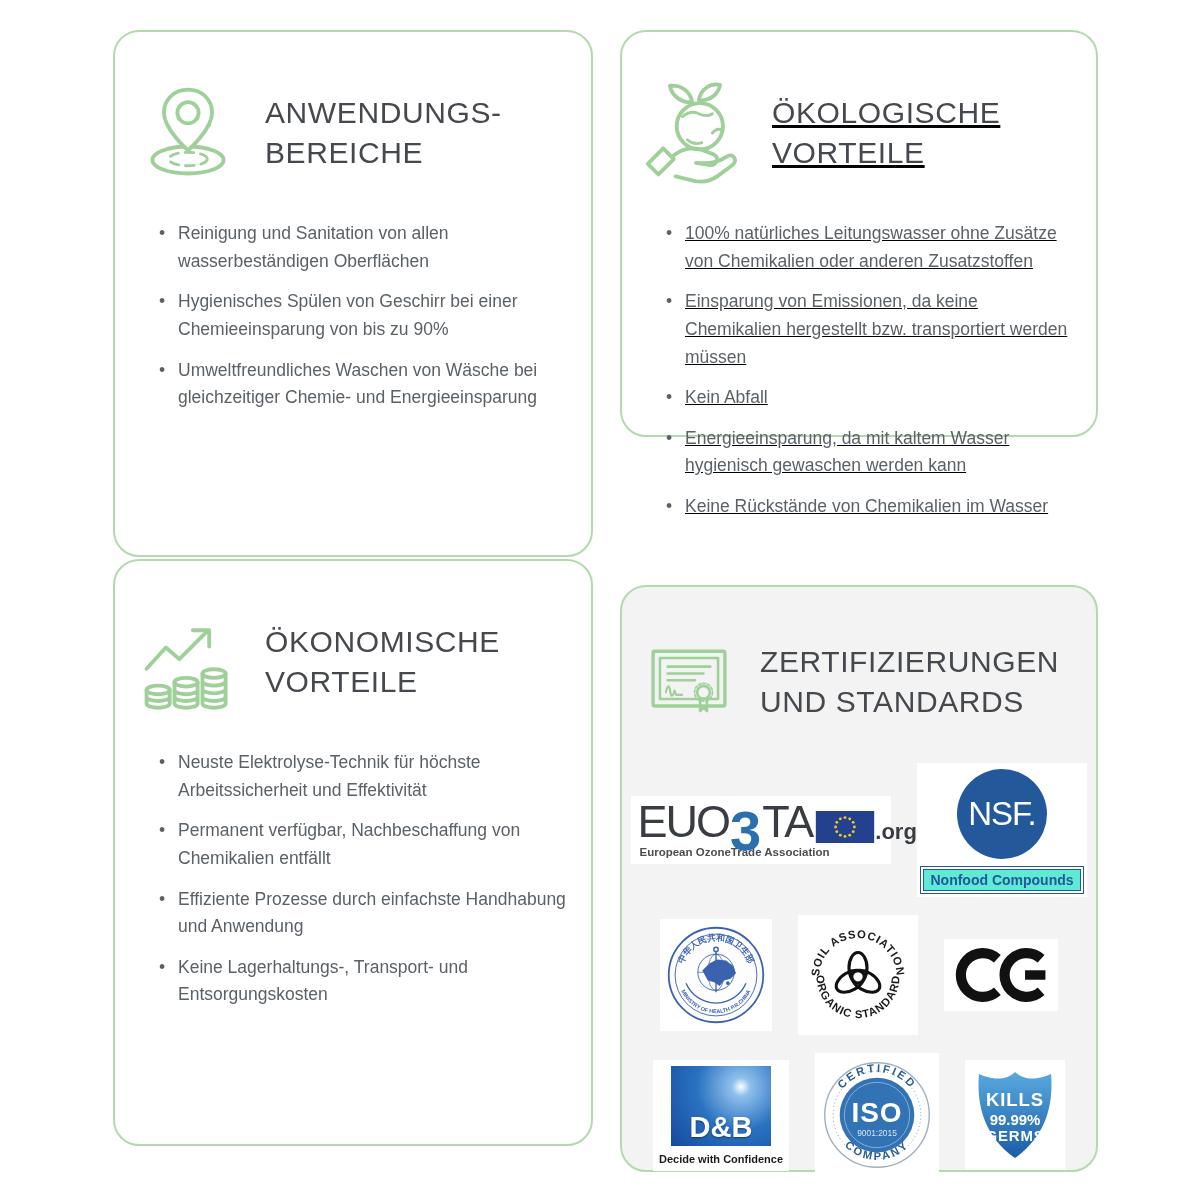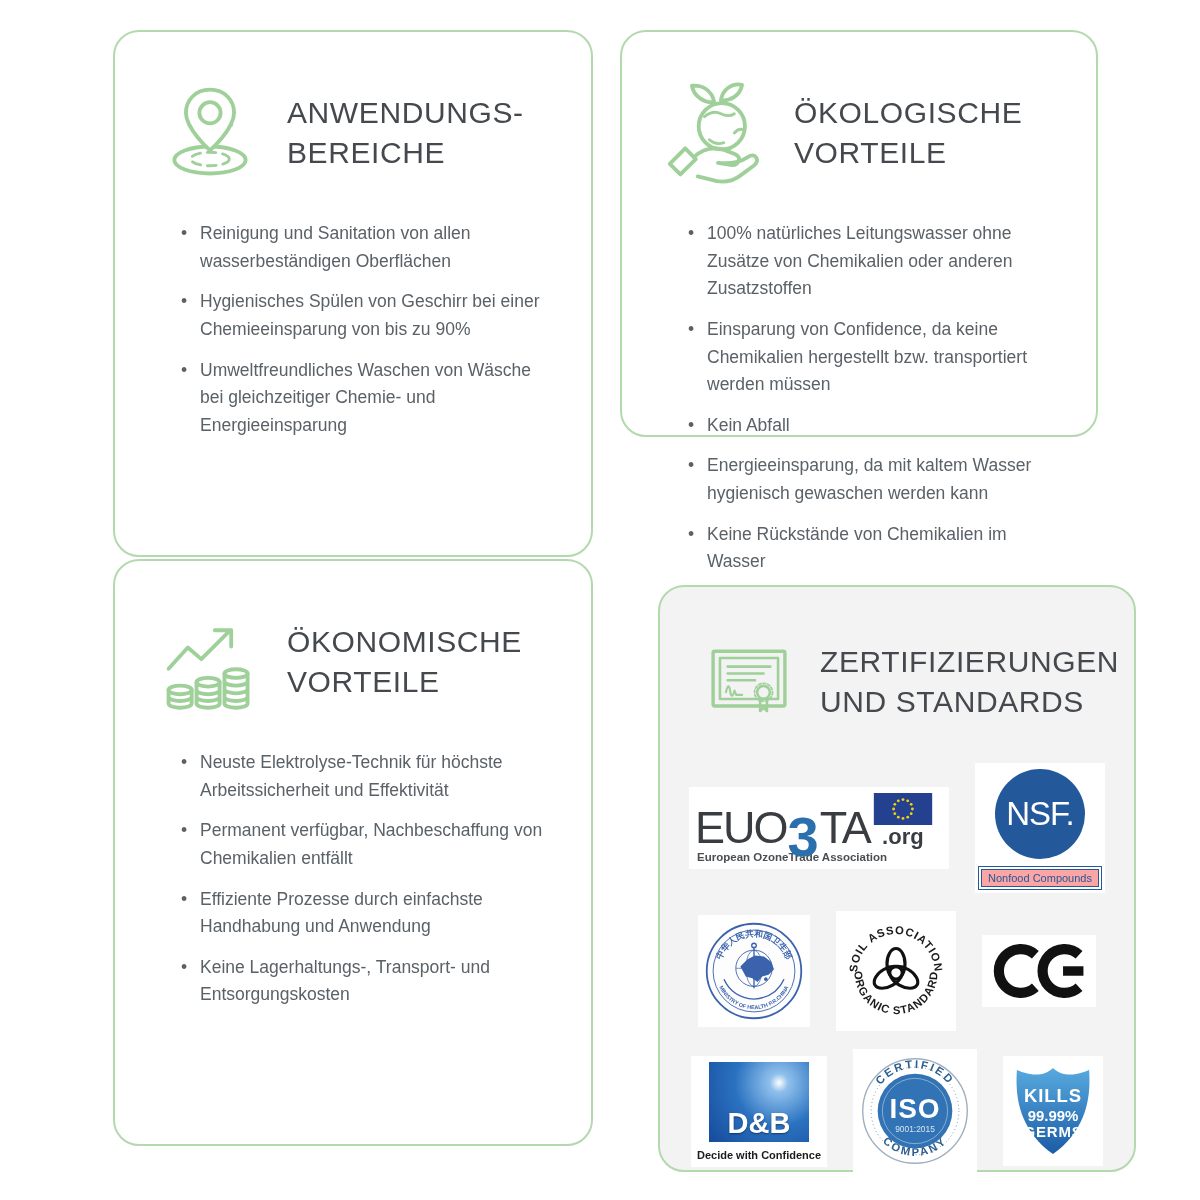--- a/index.html
+++ b/index.html
@@ -2,27 +2,27 @@
 <html><head>
 <meta charset="utf-8">
 <style>
   html,body{margin:0;padding:0;}
   body{
     width:1200px;height:1200px;position:relative;background:#ffffff;
     font-family:"Liberation Sans",sans-serif;overflow:hidden;
   }
   .card{
     position:absolute;background:#ffffff;border:2px solid #b5d9af;
-    border-radius:26px;box-sizing:border-box;padding:26px 42px;
+    border-radius:26px;box-sizing:border-box;padding:26px 20px;
   }
   .card.gray{background:#f2f3f2;}
   #card-application{left:113px;top:30px;width:480px;height:527px;}
-  #card-ecological{left:620px;top:30px;width:478px;height:407px;}
+  #card-ecological{left:620px;top:30px;width:478px;height:407px;text-decoration:underline;}
   #card-economic{left:113px;top:559px;width:480px;height:587px;}
-  #card-certifications{left:620px;top:585px;width:478px;height:587px;margin-left:38px;}
+  #card-certifications{left:620px;top:585px;width:478px;height:587px;}
 
   .card-header{display:flex;align-items:center;gap:24px;margin:22px 0 34px 0;}
   .hdr-icon{width:106px;height:106px;flex:0 0 auto;}
   #card-certifications .hdr-icon{width:94px;height:94px;}
   .card-title{font-size:30px;color:#45494e;line-height:1.34;letter-spacing:.6px;font-weight:500;}
 
   ul.bullets{list-style:none;margin:0;padding:0 0 0 24px;}
   ul.bullets li{
     position:relative;font-size:17.5px;color:#5a6167;line-height:1.58;
     margin-bottom:13px;padding-left:19px;
@@ -32,31 +32,31 @@
   
   .logo-area{display:flex;flex-direction:column;align-items:center;gap:18px;margin-top:6px;}
   .logo-row{display:flex;align-items:center;justify-content:center;gap:26px;width:100%;}
   .tile{background:#ffffff;display:flex;flex-direction:column;align-items:center;justify-content:center;padding:6px;}
 
   
   .euota{width:248px;}
   .euota-main{display:flex;align-items:flex-end;line-height:.9;}
   .e-big{font-size:45px;font-weight:normal;color:#393d42;letter-spacing:-2px;}
   .e-3{font-size:56px;font-weight:bold;color:#2c6fad;line-height:.72;margin:0 1px;position:relative;top:9px;}
-  .e-right{display:flex;flex-direction:column;align-items:center;margin-left:3px;}
+  .e-right{display:flex;align-items:flex-end;margin-left:3px;}
   .e-org{font-size:22px;font-weight:bold;color:#393d42;line-height:1;margin-top:1px;}
   .euota-caps{display:flex;justify-content:flex-start;padding:3px 26px 0 2px;}
   .e-cap{font-size:11.5px;font-weight:bold;color:#4a4e53;}
 
   
   .nsf{display:flex;flex-direction:column;align-items:center;gap:10px;}
   .nsf-circle{width:90px;height:90px;border-radius:50%;background:#23589b;color:#fff;
     display:flex;align-items:center;justify-content:center;font-weight:normal;font-size:33px;letter-spacing:-1px;}
   .nsf-caption{border:1px solid #23589b;outline:1px solid #23589b;outline-offset:2px;
-    padding:2px 6px;font-size:11px;font-weight:normal;color:#23589b;white-space:nowrap;background:#fca5a5;}
+    padding:2px 6px;font-size:14px;font-weight:bold;color:#23589b;white-space:nowrap;background:#5eead4;}
 
   
   .dnb{display:flex;flex-direction:column;align-items:center;gap:7px;}
   .dnb-sq{width:100px;height:80px;display:flex;align-items:flex-end;justify-content:center;
     background:radial-gradient(circle at 70% 26%, #ffffff 0%, #8fc0ec 10%, #2a72c0 48%, #164a9c 100%);}
   .dnb-text{color:#fff;font-weight:bold;font-size:29px;line-height:1;margin-bottom:4px;text-shadow:0 1px 2px rgba(0,0,0,.45);}
   .dnb-caption{font-size:11px;font-weight:bold;color:#1c1c1c;white-space:nowrap;}
 
   svg text{font-family:"Liberation Sans",sans-serif;}
 </style>
@@ -97,21 +97,21 @@
       <path d="M6,87 l16,-16 l11,11 l-16,16 z"></path>
       <path d="M31,80 q13,-12 30,-8 l13,5 q6,3 3,8 q-2,4 -8,3 l-13,-2 q19,2 31,-6 q6,-4 9,1 q2,4 -3,8 l-15,11 q-10,7 -23,5 l-20,-5"></path>
     </svg>
     <div class="card-title">
       <div>ÖKOLOGISCHE</div>
       <div>VORTEILE</div>
     </div>
   </div>
   <ul class="bullets">
     <li>100% natürliches Leitungswasser ohne Zusätze von Chemikalien oder anderen Zusatzstoffen</li>
-    <li>Einsparung von Confidence, da keine Chemikalien hergestellt bzw. transportiert werden müssen</li>
+    <li>Einsparung von Emissionen, da keine Chemikalien hergestellt bzw. transportiert werden müssen</li>
     <li>Kein Abfall</li>
     <li>Energieeinsparung, da mit kaltem Wasser hygienisch gewaschen werden kann</li>
     <li>Keine Rückstände von Chemikalien im Wasser</li>
   </ul>
 </section>
 
 <section class="card" id="card-economic">
   <div class="card-header">
     <svg class="hdr-icon" viewBox="0 0 110 110" fill="none" stroke="#9fd09a" stroke-width="4" stroke-linecap="round" stroke-linejoin="round">
       <polyline points="12,62 32,40 46,52 74,24"></polyline>

